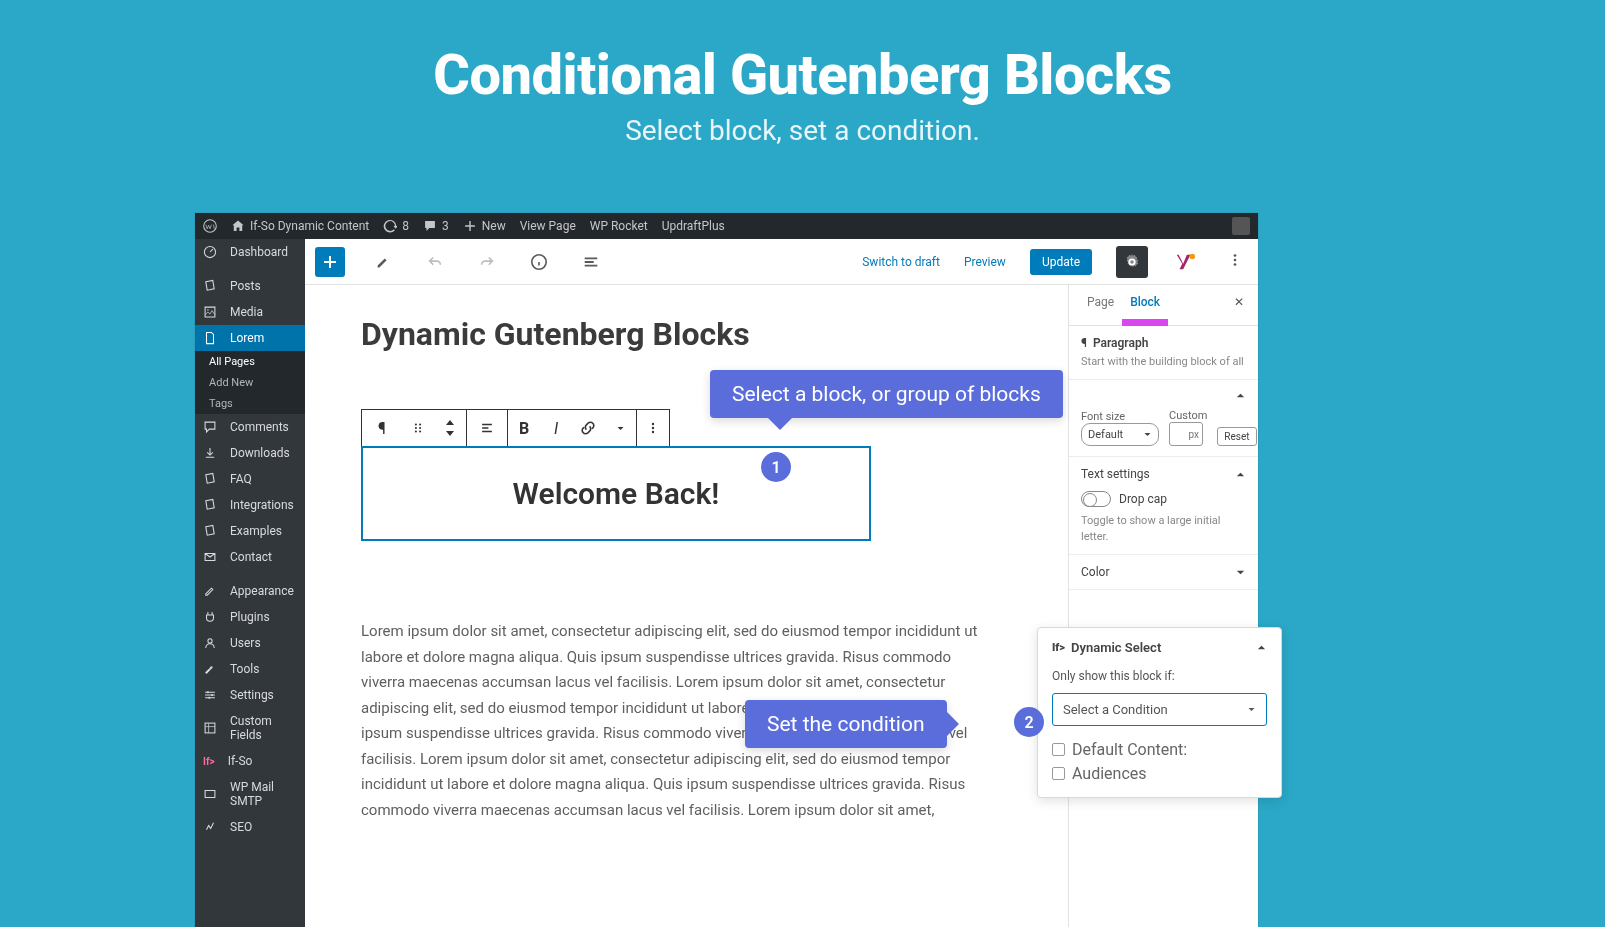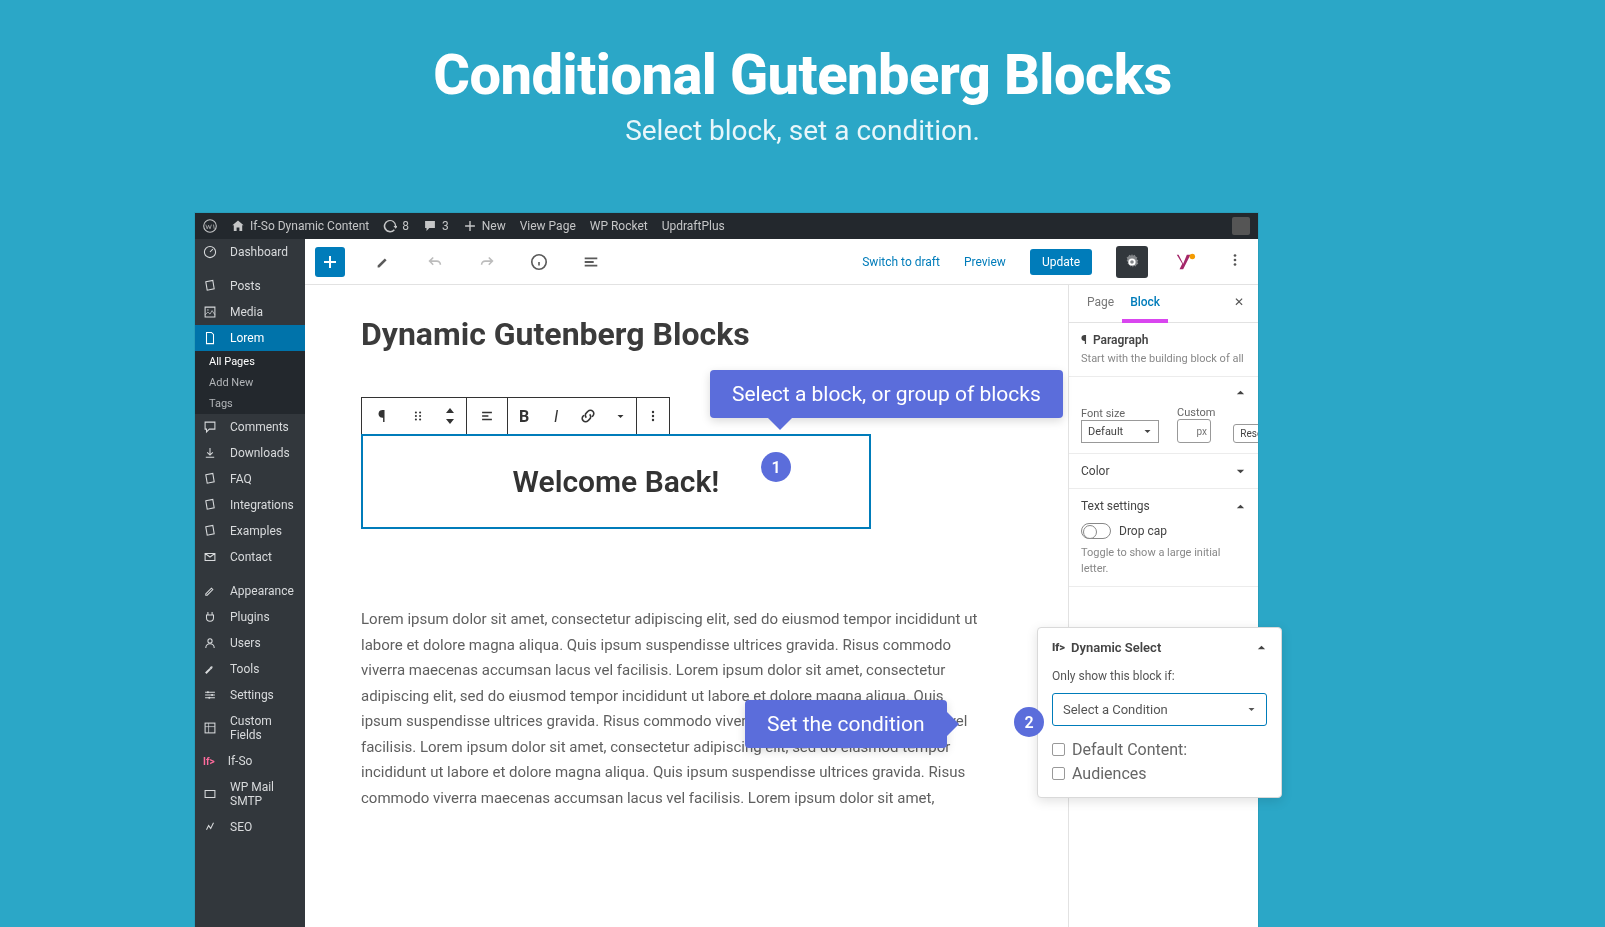--- a/index.html
+++ b/index.html
@@ -34,44 +34,44 @@
 .topbar .icon-btn { width: 28px; height: 28px; display: flex; align-items: center; justify-content: center; color: #5a5a5a; cursor: pointer; }
 .topbar .spacer { flex: 1; }
 .topbar .txtlink { color: #007cba; font-size: 12px; cursor: pointer; }
 .topbar .update-btn { background: #007cba; color: #fff; padding: 6px 12px; border-radius: 3px; font-size: 12px; cursor: pointer; }
 .topbar .gear { width: 32px; height: 32px; background: #32373c; color: #fff; display: flex; align-items: center; justify-content: center; border-radius: 3px; cursor: pointer; }
 .topbar .yoast { width: 26px; height: 26px; display: flex; align-items: center; justify-content: center; cursor: pointer; }
 .topbar .dots { cursor: pointer; color: #555; padding: 4px; }
 
 .canvas { flex: 1; display: flex; }
 .content { flex: 1; padding: 30px 56px; position: relative; }
-.page-title { font-size: 32px; font-weight: 700; color: #3b3b3b; margin-bottom: 44px; }
+.page-title { font-size: 32px; font-weight: 700; color: #3b3b3b; margin-bottom: 56px; }
 
 .block-toolbar { display: flex; border: 1px solid #333; background: #fff; width: fit-content; }
 .block-toolbar .grp { display: flex; border-right: 1px solid #333; }
 .block-toolbar .grp:last-child { border-right: none; }
 .block-toolbar .tb { width: 32px; height: 36px; display: flex; align-items: center; justify-content: center; cursor: pointer; color: #333; }
 .block-toolbar .tb.wide { width: 40px; }
 
 .selected-block { border: 2px solid #007cba; padding: 28px 0; text-align: center; font-size: 30px; font-weight: 600; color: #333; margin-top: -1px; width: 510px; }
 
 .lorem { margin-top: 78px; color: #5f5f5f; font-size: 15px; line-height: 1.7; max-width: 620px; }
 
 .right-panel { width: 190px; border-left: 1px solid #e2e2e2; background: #fff; font-size: 12px; color: #444; }
 .rp-tabs { display: flex; border-bottom: 1px solid #e2e2e2; padding: 0 10px; }
 .rp-tab { padding: 10px 8px; cursor: pointer; color: #777; }
-.rp-tab.active { color: #007cba; border-bottom: 4px solid #d946ef; margin-bottom: -1px; font-weight: 500; }
+.rp-tab.active { color: #007cba; border-bottom: 7px solid #d946ef; margin-bottom: -1px; font-weight: 500; }
 .rp-close { margin-left: auto; padding: 10px 4px; cursor: pointer; color: #555; }
 .rp-section { padding: 10px 12px; border-bottom: 1px solid #ececec; }
 .rp-section-head { display: flex; align-items: center; justify-content: space-between; cursor: pointer; }
 .rp-blocktype { display: flex; align-items: center; gap: 6px; font-weight: 600; }
 .rp-desc { color: #888; font-size: 11px; margin-top: 4px; line-height: 1.4; }
-.rp-row { display: flex; gap: 18px; margin-top: 8px; align-items: flex-end; }
+.rp-row { display: flex; gap: 10px; margin-top: 8px; align-items: flex-end; }
 .rp-label { font-size: 11px; color: #666; }
-.rp-select { border: 1px solid #999; border-radius: 0; padding: 4px 6px; font-size: 11px; width: 78px; display: flex; align-items: center; justify-content: space-between; cursor: pointer; }
+.rp-select { border: 1px solid #999; border-radius: 9px; padding: 4px 6px; font-size: 11px; width: 78px; display: flex; align-items: center; justify-content: space-between; cursor: pointer; }
 .rp-input { border: 1px solid #999; border-radius: 3px; width: 34px; height: 24px; font-size: 10px; text-align: right; padding-right: 3px; color: #aaa; }
 .rp-reset { border: 1px solid #999; border-radius: 3px; padding: 3px 6px; font-size: 10px; cursor: pointer; }
 .toggle { width: 30px; height: 16px; border: 1px solid #888; border-radius: 10px; position: relative; cursor: pointer; }
 .toggle::after { content: ''; position: absolute; left: 1px; top: 1px; width: 12px; height: 12px; border: 1px solid #888; border-radius: 50%; background: #fff; }
 
 .dynamic-panel { position: absolute; left: 1037px; top: 627px; width: 245px; background: #fff; border: 1px solid #d9d9d9; border-radius: 4px; box-shadow: 0 3px 12px rgba(0,0,0,0.12); padding: 12px 14px 14px; font-size: 13px; color: #444; }
 .dp-head { display: flex; align-items: center; justify-content: space-between; font-weight: 600; margin-bottom: 14px; }
 .dp-label { font-size: 12px; color: #555; margin-bottom: 10px; }
 .dp-select { border: 1.5px solid #007cba; border-radius: 3px; padding: 8px 10px; display: flex; align-items: center; justify-content: space-between; cursor: pointer; margin-bottom: 14px; color: #555; }
 .dp-check { display: flex; align-items: center; gap: 7px; margin-top: 5px; font-size: 16px; color: #666; }
@@ -415,38 +415,38 @@
               </div>
               <div>
                 <div class="rp-label">Custom</div>
                 <input class="rp-input" placeholder="px" style="">
               </div>
               <div class="rp-reset">Reset</div>
             </div>
           </div>
           <div class="rp-section">
             <div class="rp-section-head">
-                <span>Color</span>
-                <svg class="chev" viewBox="0 0 12 12" fill="currentColor">
-                  <path d="M2 4l4 4 4-4z"></path>
-                </svg>
-              </div>
-          </div>
-          <div class="rp-section">
-            <div class="rp-section-head">
                 <span>Text settings</span>
                 <svg class="chev" viewBox="0 0 12 12" fill="currentColor">
                   <path d="M2 8l4-4 4 4z"></path>
                 </svg>
               </div>
             <div style="display:flex;align-items:center;gap:8px;margin-top:10px">
               <div class="toggle"></div>
               <span>Drop cap</span>
             </div>
             <div class="rp-desc" style="margin-top:6px">Toggle to show a large initial letter.</div>
+          </div>
+          <div class="rp-section">
+            <div class="rp-section-head">
+                <span>Color</span>
+                <svg class="chev" viewBox="0 0 12 12" fill="currentColor">
+                  <path d="M2 4l4 4 4-4z"></path>
+                </svg>
+              </div>
           </div>
         </div>
       </div>
     </div>
   </div>
 </div>
 
 <div class="dynamic-panel">
   <div class="dp-head">
     <span style="display:flex;align-items:center;gap:6px">

